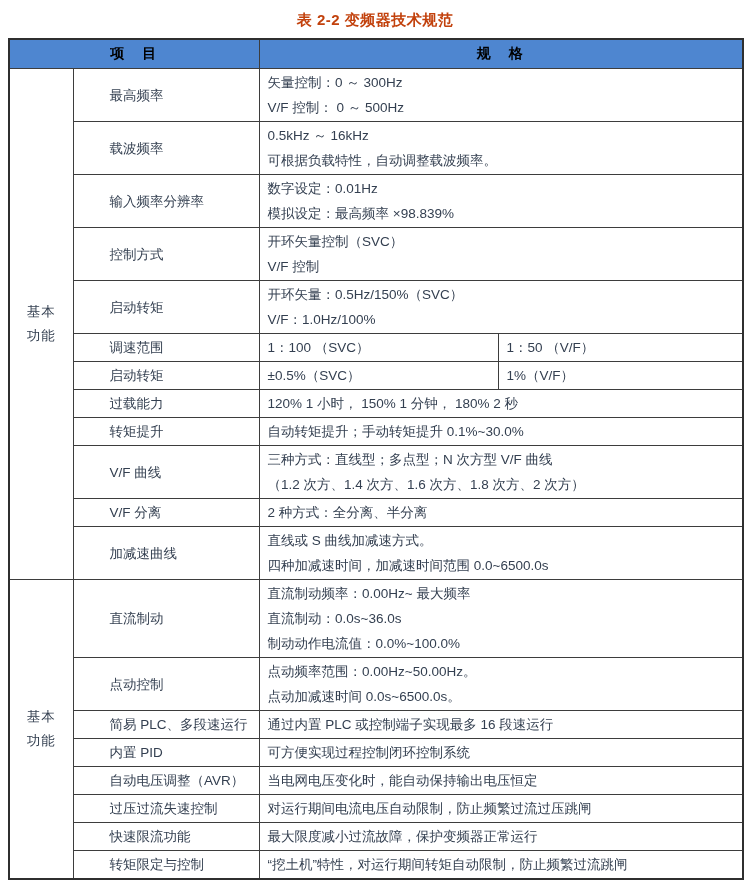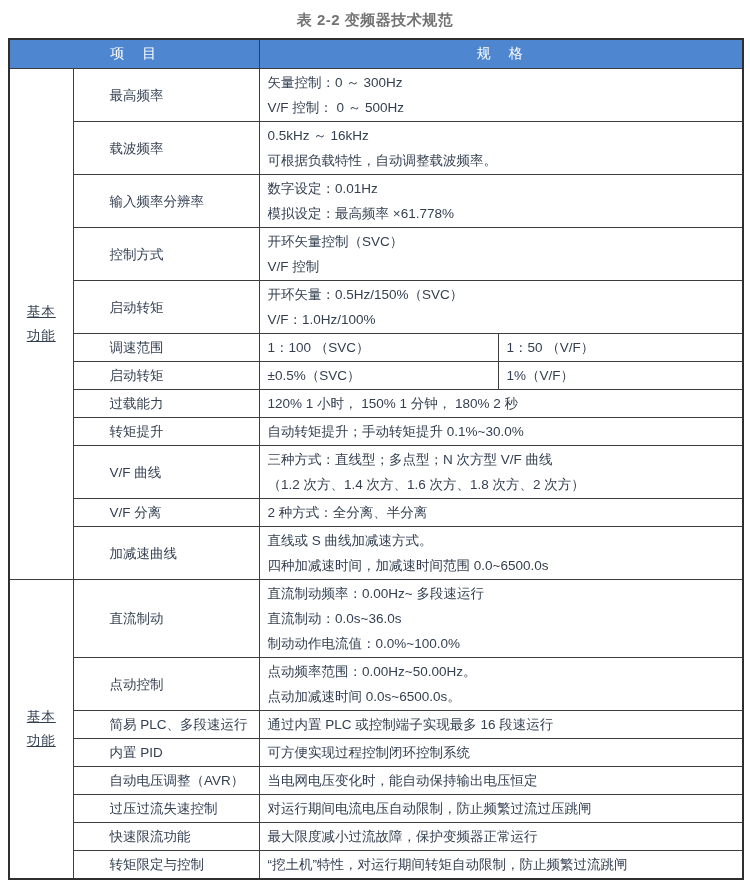--- a/index.html
+++ b/index.html
@@ -16,21 +16,21 @@
     width: 750px;
     height: 884px;
     position: relative;
   }
   .doc-title {
     text-align: center;
     padding-top: 11px;
     height: 27px;
     font-size: 15px;
     font-weight: bold;
-    color: #737373;
+    color: #c2410c;
     letter-spacing: 0.5px;
   }
   table.spec-table {
     border-collapse: collapse;
     table-layout: fixed;
     width: 734px;
     margin-left: 8px;
     border: 2px solid #2f2f2f;
     font-size: 13.5px;
   }
@@ -39,33 +39,32 @@
     vertical-align: middle;
     overflow: hidden;
     white-space: nowrap;
   }
   col.c-section { width: 64px; }
   col.c-item    { width: 186px; }
   col.c-spec-a  { width: 239px; }
   col.c-spec-b  { width: 245px; }
   th.head-cell {
     background: #4e86d0;
-    color: #ffffff;
-    font-weight: normal;
+    color: #000000;
+    font-weight: bold;
     height: 26px;
     font-size: 14px;
     text-align: center;
     letter-spacing: 2px;
   }
   td.section-cell {
     text-align: center;
     font-size: 13.5px;
     line-height: 24px;
     letter-spacing: 1px;
-    text-decoration: underline;
   }
   td.item-cell {
     padding-left: 36px;
     line-height: 25px;
   }
   td.spec-cell {
     padding: 1px 8px;
   }
   .spec-line {
     line-height: 25px;
@@ -106,21 +105,21 @@
           <td class="item-cell">载波频率</td>
           <td class="spec-cell" colspan="2">
             <div class="spec-line">0.5kHz ～ 16kHz</div>
             <div class="spec-line">可根据负载特性，自动调整载波频率。</div>
           </td>
         </tr>
         <tr>
           <td class="item-cell">输入频率分辨率</td>
           <td class="spec-cell" colspan="2">
             <div class="spec-line">数字设定：0.01Hz</div>
-            <div class="spec-line">模拟设定：最高频率 ×61.778%</div>
+            <div class="spec-line">模拟设定：最高频率 ×98.839%</div>
           </td>
         </tr>
         <tr>
           <td class="item-cell">控制方式</td>
           <td class="spec-cell" colspan="2">
             <div class="spec-line">开环矢量控制（SVC）</div>
             <div class="spec-line">V/F 控制</div>
           </td>
         </tr>
         <tr>
@@ -180,21 +179,21 @@
             <div class="spec-line">四种加减速时间，加减速时间范围 0.0~6500.0s</div>
           </td>
         </tr>
         <tr>
           <td class="section-cell" rowspan="8">
             <div>基本</div>
             <div>功能</div>
           </td>
           <td class="item-cell">直流制动</td>
           <td class="spec-cell" colspan="2">
-            <div class="spec-line">直流制动频率：0.00Hz~ 多段速运行</div>
+            <div class="spec-line">直流制动频率：0.00Hz~ 最大频率</div>
             <div class="spec-line">直流制动：0.0s~36.0s</div>
             <div class="spec-line">制动动作电流值：0.0%~100.0%</div>
           </td>
         </tr>
         <tr>
           <td class="item-cell">点动控制</td>
           <td class="spec-cell" colspan="2">
             <div class="spec-line">点动频率范围：0.00Hz~50.00Hz。</div>
             <div class="spec-line">点动加减速时间 0.0s~6500.0s。</div>
           </td>

